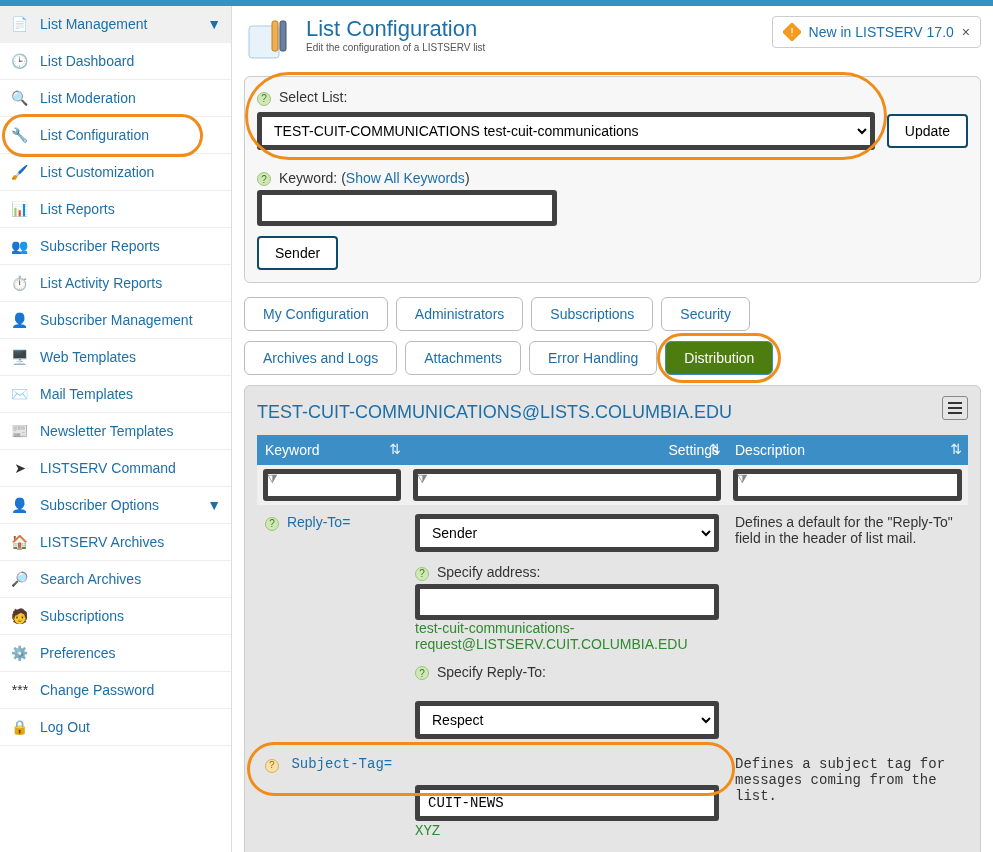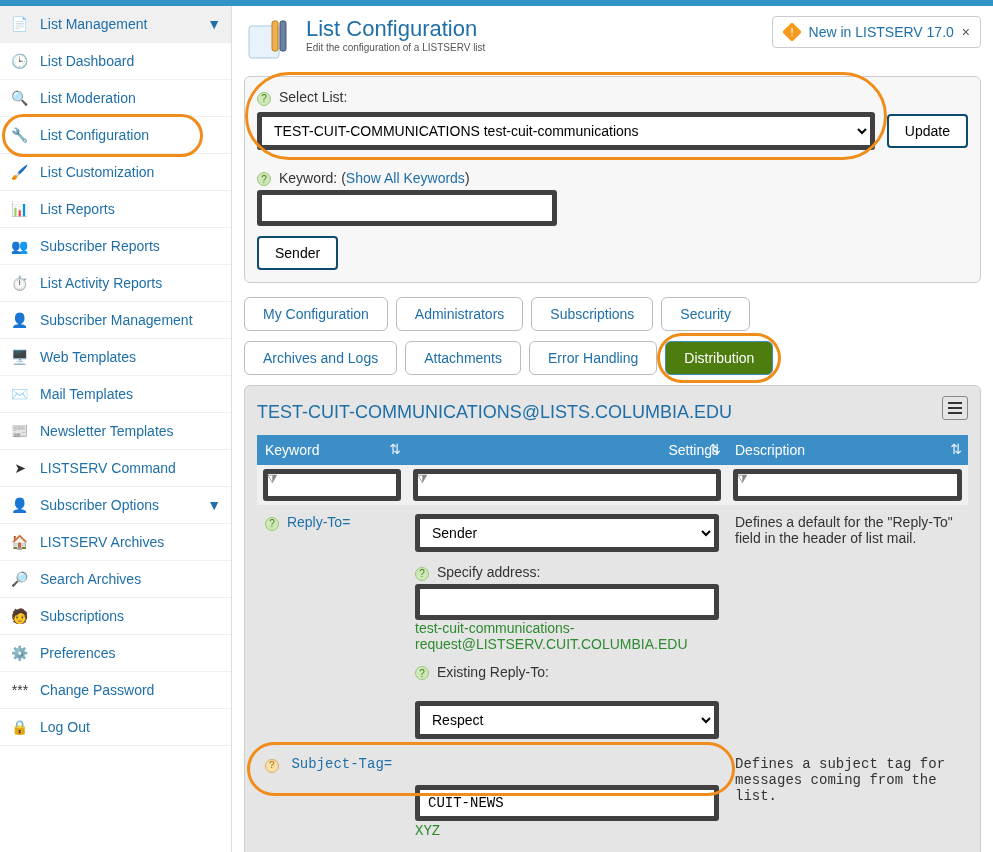--- a/index.html
+++ b/index.html
@@ -226,21 +226,21 @@
                 <div class="filter-wrap"><span class="funnel">⧩</span><input type="text" style=""></div>
               </td>
           </tr>
           <tr>
             <td><span class="help">?</span> <span class="kw-link">Reply-To=</span></td>
             <td>
               <select style="width:100%;"><option>Sender</option></select>
               <div style="margin-top:12px;"><span class="help">?</span> <span>Specify address:</span></div>
               <input type="text" style="width: 100%; margin-top: 3px;" value="">
               <div class="green" style="">test-cuit-communications-request@LISTSERV.CUIT.COLUMBIA.EDU</div>
-              <div style="margin-top:12px;"><span class="help">?</span> <span>Existing Reply-To:</span></div>
+              <div style="margin-top:12px;"><span class="help">?</span> <span>Specify Reply-To:</span></div>
               <select style="width:100%; margin-top:21px;"><option>Respect</option></select>
             </td>
             <td>Defines a default for the "Reply-To" field in the header of list mail.</td>
           </tr>
           <tr style="position:relative;font-family:Liberation Mono, monospace;">
             <td style="position:relative;"><span class="help" style="background:#f8e0a8;border-color:#d8b060;color:#a06a10;">?</span> <span class="kw-link">Subject-Tag=</span></td>
             <td style="position:relative;">
               <input type="text" style="width: 100%; margin-top: 29px;" value="CUIT-NEWS">
               <div class="green" style="margin-top:2px;">XYZ</div>
               <div class="highlight-oval" style="top:-6px; left:-160px; right:-8px; height:54px;"></div>

